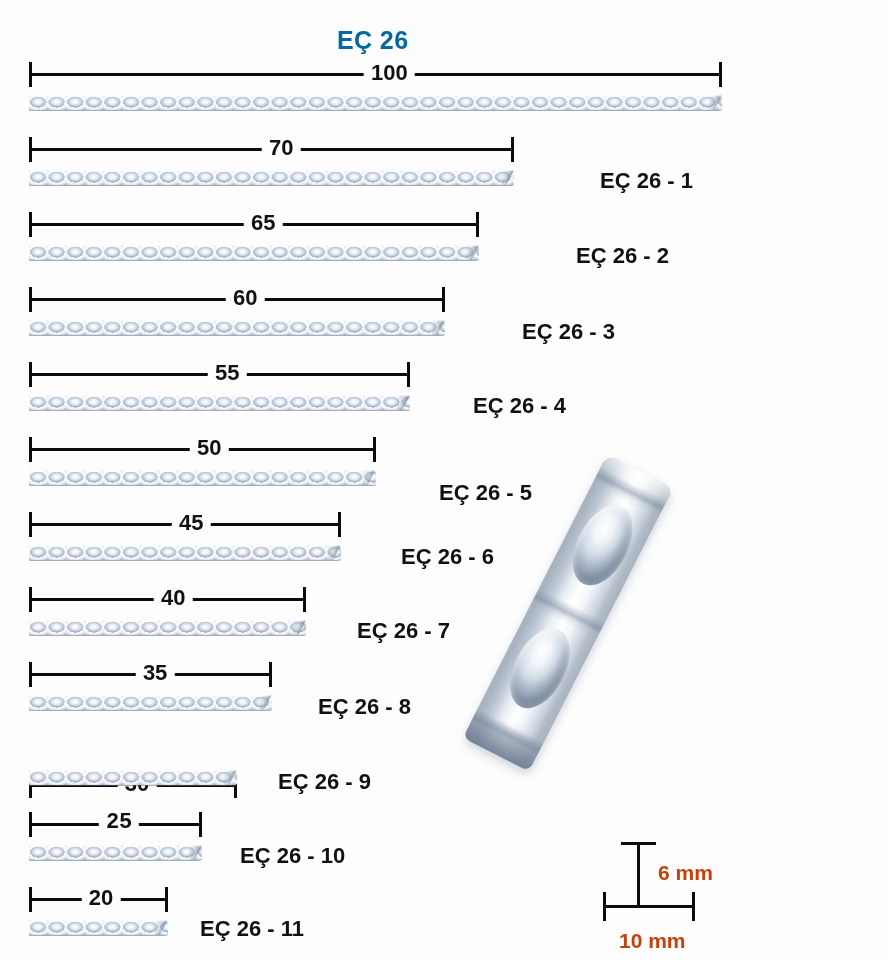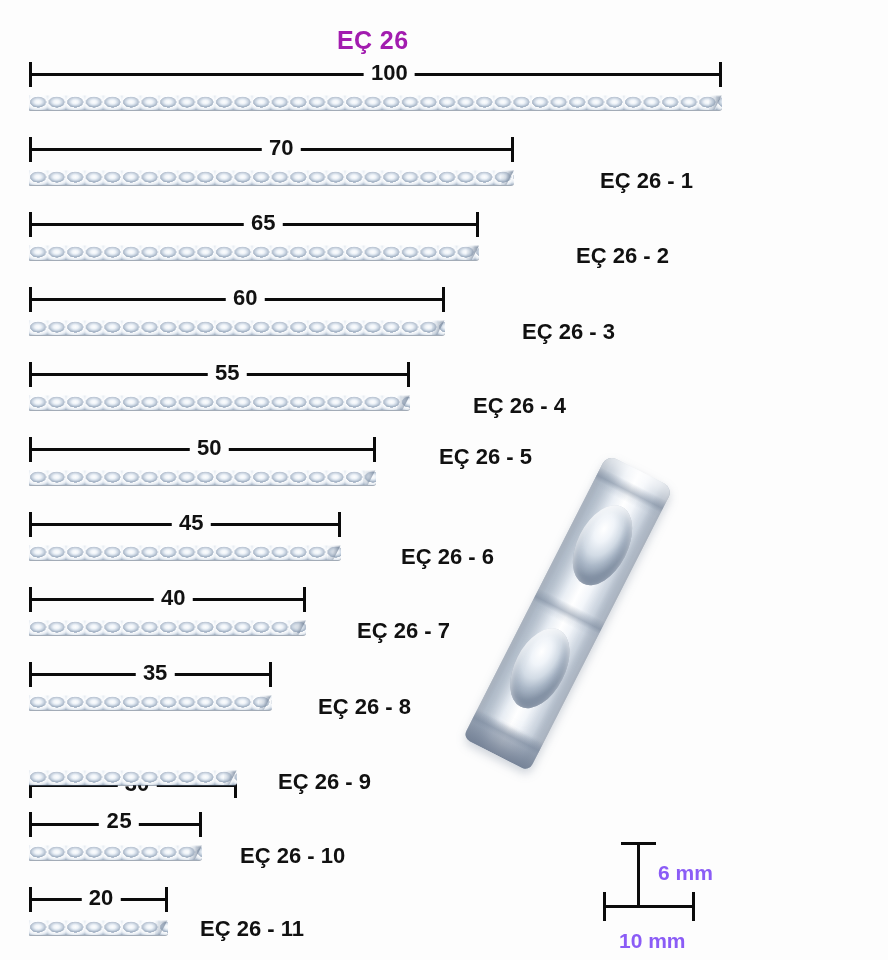--- a/index.html
+++ b/index.html
@@ -20,21 +20,21 @@
     inset: 0;
     width: 888px;
     height: 960px;
   }
 
   
   .sheet-title {
     position: absolute;
     font-size: 25px;
     font-weight: bold;
-    color: #a21caf;
+    color: #0369a1;
     letter-spacing: 0.4px;
     white-space: nowrap;
   }
 
   
   .row {
     position: absolute;
     left: 0;
     height: 72px;
   }
@@ -234,21 +234,21 @@
     height: 120px;
   }
   .co-line {
     position: absolute;
     background: #0b0b0b;
   }
   .co-label {
     position: absolute;
     font-size: 21px;
     font-weight: bold;
-    color: #8b5cf6;
+    color: #c2410c;
     white-space: nowrap;
     line-height: 1;
   }
 </style>
 </head>
 <body>
 
 <div id="sheet">
 
   <div class="sheet-title" style="left: 337px; top: 26px;">EÇ 26</div>
@@ -408,20 +408,20 @@
     <div class="co-line" style="left:13px; top:85px; width:92px; height:3px;"></div>
     <div class="co-line" style="left:13px; top:72px; width:3px; height:29px;"></div>
     <div class="co-line" style="left:102px; top:72px; width:3px; height:29px;"></div>
     <div class="co-label" style="left:13px; top:110px;margin-left:16px;">10 mm</div>
   </div>
 
 <div class="part-label" style="left: 600px; top: 170px;">EÇ 26 - 1</div>
     <div class="part-label" style="left: 576px; top: 245px;">EÇ 26 - 2</div>
     <div class="part-label" style="left: 522px; top: 321px;">EÇ 26 - 3</div>
     <div class="part-label" style="left: 473px; top: 395px;">EÇ 26 - 4</div>
-    <div class="part-label" style="left: 439px; top: 446px;">EÇ 26 - 5</div>
+    <div class="part-label" style="left: 439px; top: 482px;">EÇ 26 - 5</div>
     <div class="part-label" style="left: 401px; top: 546px;">EÇ 26 - 6</div>
     <div class="part-label" style="left: 357px; top: 620px;">EÇ 26 - 7</div>
     <div class="part-label" style="left: 318px; top: 696px;">EÇ 26 - 8</div>
     <div class="part-label" style="left: 278px; top: 771px;">EÇ 26 - 9</div>
     <div class="part-label" style="left: 240px; top: 845px;">EÇ 26 - 10</div>
     <div class="part-label" style="left: 200px; top: 918px;">EÇ 26 - 11</div>
   </div>
 
 </body></html>

